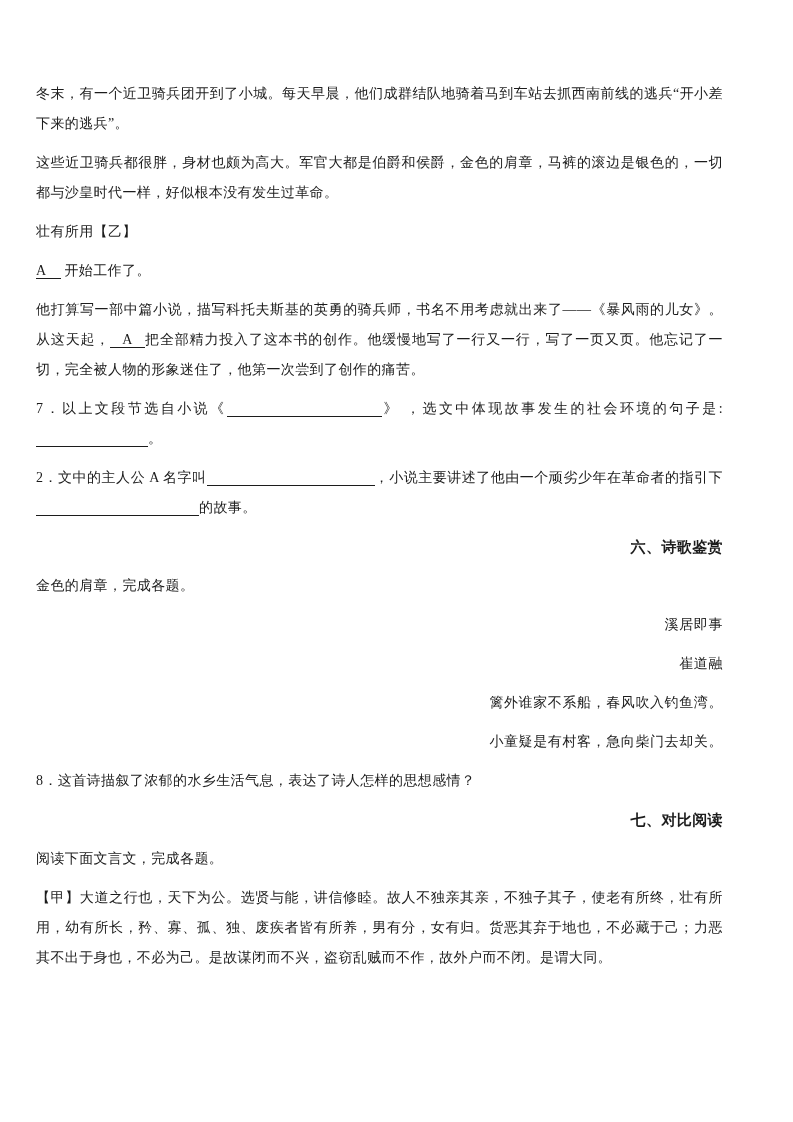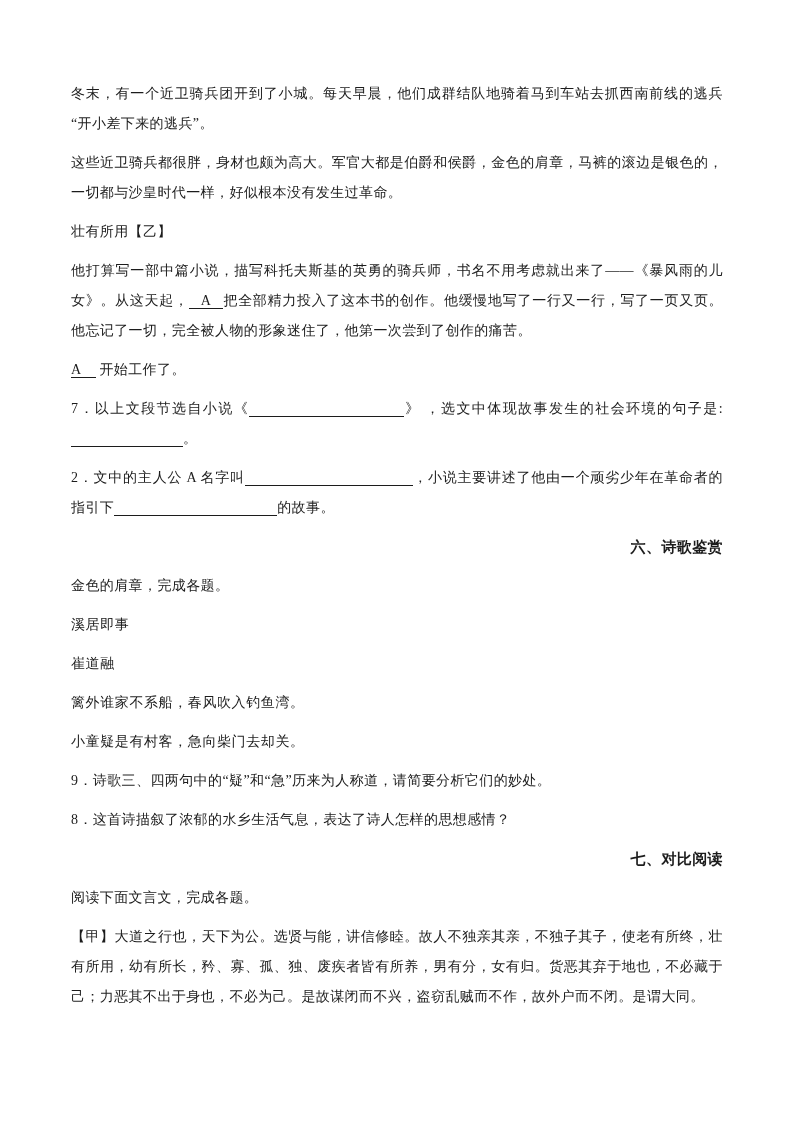--- a/index.html
+++ b/index.html
@@ -7,35 +7,35 @@
     padding: 0;
     background: #ffffff;
   }
   .page {
     position: relative;
     width: 793px;
     height: 1122px;
     margin: 0 auto;
     background: #ffffff;
     box-sizing: border-box;
-    padding: 79px 70px 0 71px;
+    padding: 79px 70px 0 36px;
     overflow: hidden;
     font-family: "Liberation Serif", "DejaVu Serif", serif;
     color: #1c1c1c;
   }
   .para {
     font-size: 14px;
     line-height: 30px;
     margin: 0 0 9px 0;
     text-align: justify;
     text-justify: inter-character;
     letter-spacing: 0.4px;
   }
   .para.centered {
-    text-align: left;
+    text-align: right;
     letter-spacing: 0.6px;
   }
   .para.heading {
     font-weight: bold;
     font-size: 15px;
     text-align: right;
   }
   .uline {
     border-bottom: 1px solid #1c1c1c;
   }
@@ -60,41 +60,40 @@
 <body>
 
 <div class="page">
 
   <p class="para">冬末，有一个近卫骑兵团开到了小城。每天早晨，他们成群结队地骑着马到车站去抓西南前线的逃兵“开小差下来的逃兵”。</p>
 
   <p class="para">这些近卫骑兵都很胖，身材也颇为高大。军官大都是伯爵和侯爵，金色的肩章，马裤的滚边是银色的，一切都与沙皇时代一样，好似根本没有发生过革命。</p>
 
   <p class="para">壮有所用【乙】</p>
 
+  <p class="para"><span class="uline a-lead">A</span> <span>开始工作了。</span></p>
+
   <p class="para"><span>他打算写一部中篇小说，描写科托夫斯基的英勇的骑兵师，书名不用考虑就出来了——《暴风雨的儿女》。从这天起，</span><span class="uline a-mid">A</span><span>把全部精力投入了这本书的创作。他缓慢地写了一行又一行，写了一页又页。他忘记了一切，完全被人物的形象迷住了，他第一次尝到了创作的痛苦。</span></p>
-
-  <p class="para"><span class="uline a-lead">A</span> <span>开始工作了。</span></p>
 
   <p class="para"><span>7．以上文段节选自小说《</span><span class="blank w-title"></span><span>》 ，选文中体现故事发生的社会环境的句子是:</span> <span class="blank w-answer"></span><span>。</span></p>
 
   <p class="para"><span>2．文中的主人公 A 名字叫</span><span class="blank w-name"></span><span>，小说主要讲述了他由一个顽劣少年在革命者的指引下</span><span class="blank w-story"></span><span>的故事。</span></p>
 
   <p class="para heading">六、诗歌鉴赏</p>
 
   <p class="para">金色的肩章，完成各题。</p>
 
   <p class="para centered">溪居即事</p>
 
   <p class="para centered">崔道融</p>
 
   <p class="para centered">篱外谁家不系船，春风吹入钓鱼湾。</p>
 
   <p class="para centered">小童疑是有村客，急向柴门去却关。</p>
 
-  <p class="para">9．诗歌三、四两句中的“疑”和“急”历来为人称道，请简要分析它们的妙处。</p>
 
   <p class="para">8．这首诗描叙了浓郁的水乡生活气息，表达了诗人怎样的思想感情？</p>
 
   <p class="para heading">七、对比阅读</p>
 
   <p class="para">阅读下面文言文，完成各题。</p>
 
   <p class="para">【甲】大道之行也，天下为公。选贤与能，讲信修睦。故人不独亲其亲，不独子其子，使老有所终，壮有所用，幼有所长，矜、寡、孤、独、废疾者皆有所养，男有分，女有归。货恶其弃于地也，不必藏于己；力恶其不出于身也，不必为己。是故谋闭而不兴，盗窃乱贼而不作，故外户而不闭。是谓大同。</p>
 
 </div>

